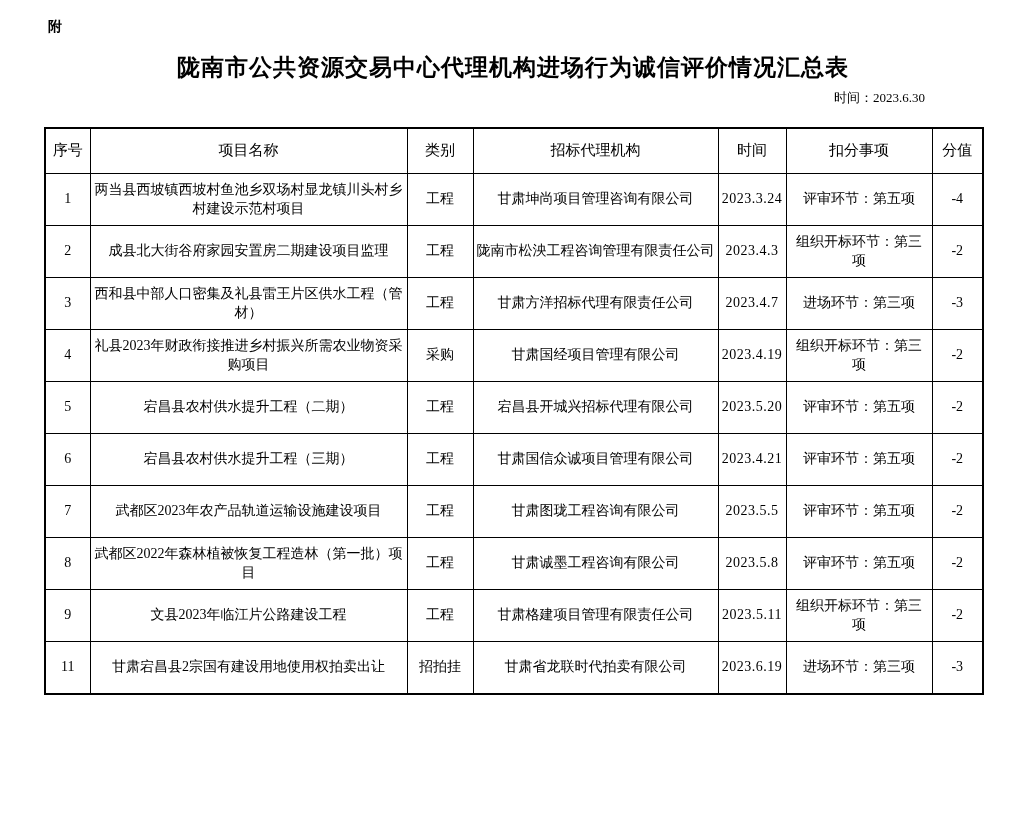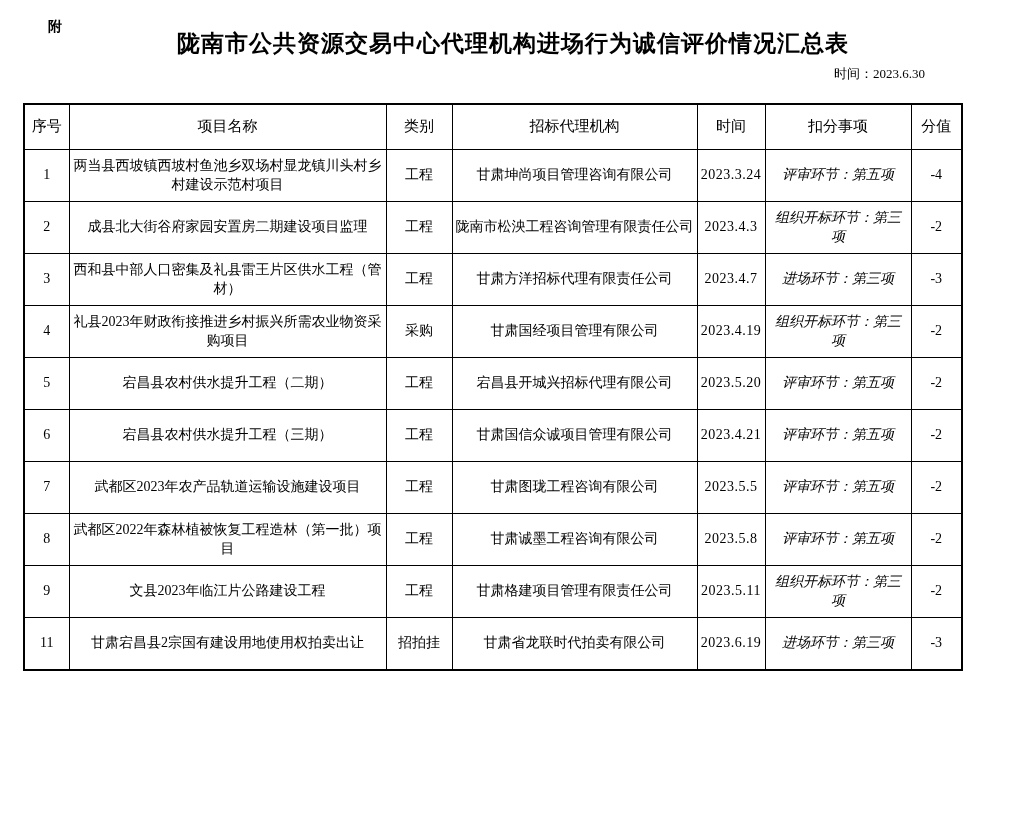--- a/index.html
+++ b/index.html
@@ -13,40 +13,40 @@
     overflow: hidden;
   }
   .attach {
     position: absolute;
     top: 18px;
     left: 48px;
     font-size: 14px;
     font-weight: bold;
   }
   .title-block {
-    padding-top: 28px;
+    padding-top: 52px;
     text-align: center;
     font-size: 23px;
     font-weight: bold;
     line-height: 1.42;
     letter-spacing: 1px;
   }
   .timestamp-row {
     width: 938px;
     margin: 4px auto 20px 35px;
     text-align: right;
     padding-right: 48px;
     box-sizing: border-box;
     font-size: 13px;
   }
   table.report {
     border-collapse: collapse;
     table-layout: fixed;
     width: 938px;
-    margin-left: 23px;
+    margin-left: 44px;
     border: 2px solid #000;
   }
   table.report th,
   table.report td {
     border: 1px solid #000;
     overflow: hidden;
     text-align: center;
     vertical-align: middle;
     padding: 2px 3px;
     box-sizing: border-box;
@@ -61,21 +61,20 @@
     height: 52px;
     font-size: 14px;
     line-height: 1.35;
   }
   td.cell-proj {
     text-align: left;
     padding: 2px 3px 2px 4px;
   }
   td.cell-deduct {
     padding: 2px 13px;
-    font-style: italic;
   }
   td.cell-date {
     letter-spacing: 0.5px;
   }
 </style>
 </head>
 <body>
 
 <div class="attach">附</div>
 

